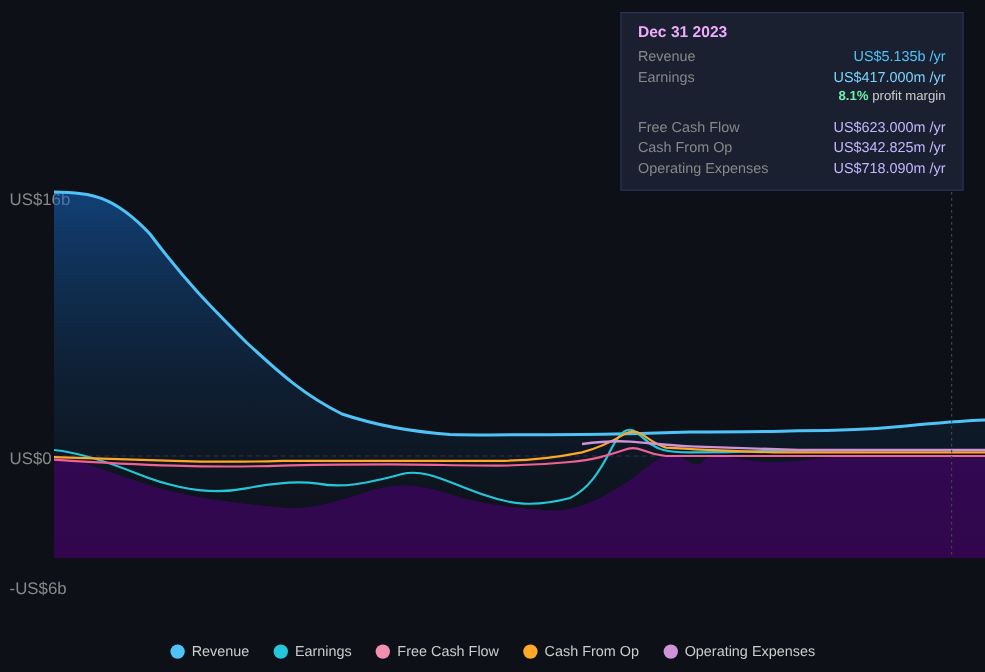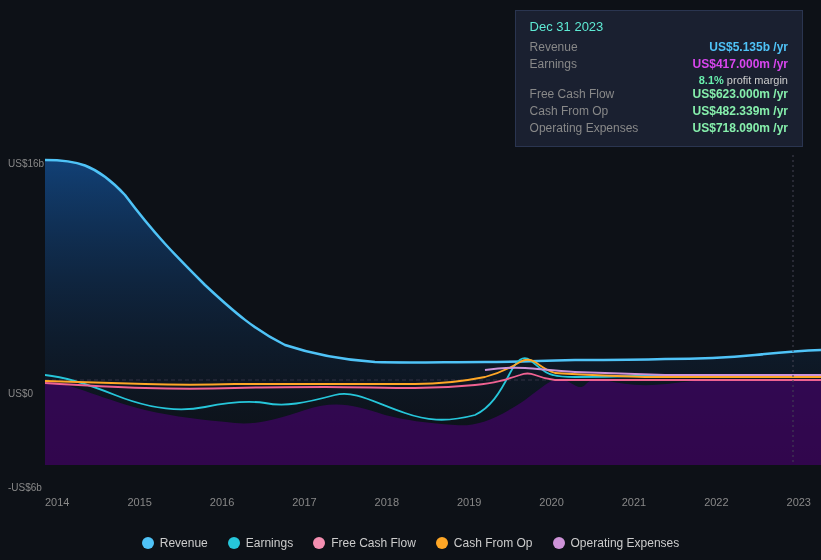--- a/index.html
+++ b/index.html
@@ -26,67 +26,66 @@
       top: 10px;
       right: 18px;
       background: #1a2030;
       border: 1px solid #2a3550;
       padding: 8px 14px;
       min-width: 270px;
       z-index: 10;
     }
 
     .tooltip-date {
-      color: #5eead4;
+      color: #f0abfc;
       font-size: 13px;
-      font-weight: normal;
+      font-weight: bold;
       margin-bottom: 6px;
     }
 
     .tooltip-row {
       display: flex;
       justify-content: space-between;
       align-items: baseline;
       margin-bottom: 3px;
       font-size: 12px;
     }
 
     .tooltip-label {
       color: #888;
       min-width: 120px;
     }
 
     .tooltip-value {
       color: #aaa;
       text-align: center;
-      font-weight: bold;
     }
 
     .val-blue { color: #4fc3f7; }
-    .val-green { color: #d946ef; margin-left: 17px; }
-    .val-teal { color: #86efac; margin-left: 43px; }
+    .val-green { color: #7dd3fc; margin-left: 17px; }
+    .val-teal { color: #c4b5fd; margin-left: 43px; }
 
     .profit-margin {
       color: #ccc;
       font-size: 11px;
       text-align: right;
       margin-top: 1px;
-      margin-bottom: 1px;
+      margin-bottom: 13px;
     }
     .profit-margin span { color: #69f0ae; font-weight: bold; }
 
     
     .y-label {
       position: absolute;
       left: 8px;
       color: #888;
-      font-size: 10px;
+      font-size: 14px;
     }
     .y-label-top { top: 158px; }
-    .y-label-mid { top: 388px; }
+    .y-label-mid { top: 374px; }
     .y-label-bot { top: 482px; }
 
     
     .x-labels {
       position: absolute;
       bottom: 52px;
       left: 45px;
       right: 0;
       display: flex;
       justify-content: space-between;
@@ -157,21 +156,21 @@
     </div>
     <div class="profit-margin">
       <span>8.1%</span> profit margin
     </div>
     <div class="tooltip-row">
       <span class="tooltip-label">Free Cash Flow</span>
       <span class="tooltip-value val-teal">US$623.000m /yr</span>
     </div>
     <div class="tooltip-row">
       <span class="tooltip-label">Cash From Op</span>
-      <span class="tooltip-value val-teal">US$482.339m /yr</span>
+      <span class="tooltip-value val-teal">US$342.825m /yr</span>
     </div>
     <div class="tooltip-row">
       <span class="tooltip-label">Operating Expenses</span>
       <span class="tooltip-value val-teal">US$718.090m /yr</span>
     </div>
   </div>
 
   <div class="y-label y-label-top">US$16b</div>
   <div class="y-label y-label-mid">US$0</div>
   <div class="y-label y-label-bot">-US$6b</div>
@@ -230,32 +229,20 @@
          C480,204 485,204 490,207 C495,210 500,215 510,218
          C540,220 570,221 600,222 C630,222 660,222 700,222 L776,222" fill="none" stroke="#ffa726" stroke-width="1.8"></path>
 
     <path d="M440,215 C455,213 465,212 480,213 C495,214 510,216 530,217
          C560,218 590,219 620,220 C650,220 680,220 710,220 L776,220" fill="none" stroke="#ce93d8" stroke-width="2"></path>
 
     <line x1="748" y1="0" x2="748" y2="310" stroke="#445" stroke-width="1" stroke-dasharray="2,3"></line>
 
   </svg>
 
-  <div class="x-labels">
-    <span class="x-label">2014</span>
-    <span class="x-label">2015</span>
-    <span class="x-label">2016</span>
-    <span class="x-label">2017</span>
-    <span class="x-label">2018</span>
-    <span class="x-label">2019</span>
-    <span class="x-label">2020</span>
-    <span class="x-label">2021</span>
-    <span class="x-label">2022</span>
-    <span class="x-label">2023</span>
-  </div>
 
   <div class="legend">
     <div class="legend-item">
       <span class="legend-dot dot-blue"></span>
       <span>Revenue</span>
     </div>
     <div class="legend-item">
       <span class="legend-dot dot-teal"></span>
       <span>Earnings</span>
     </div>

